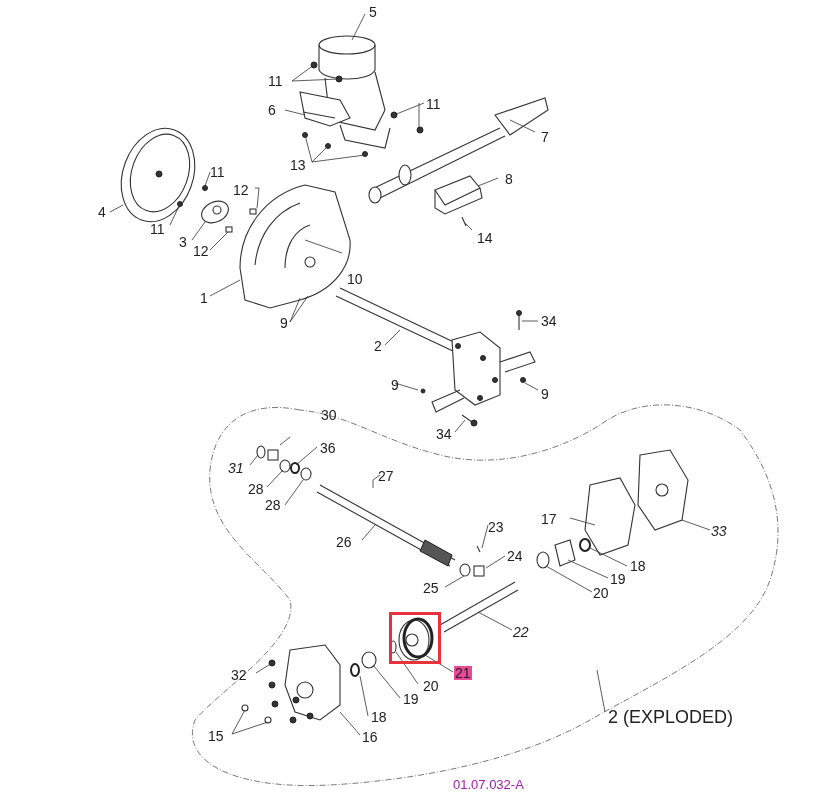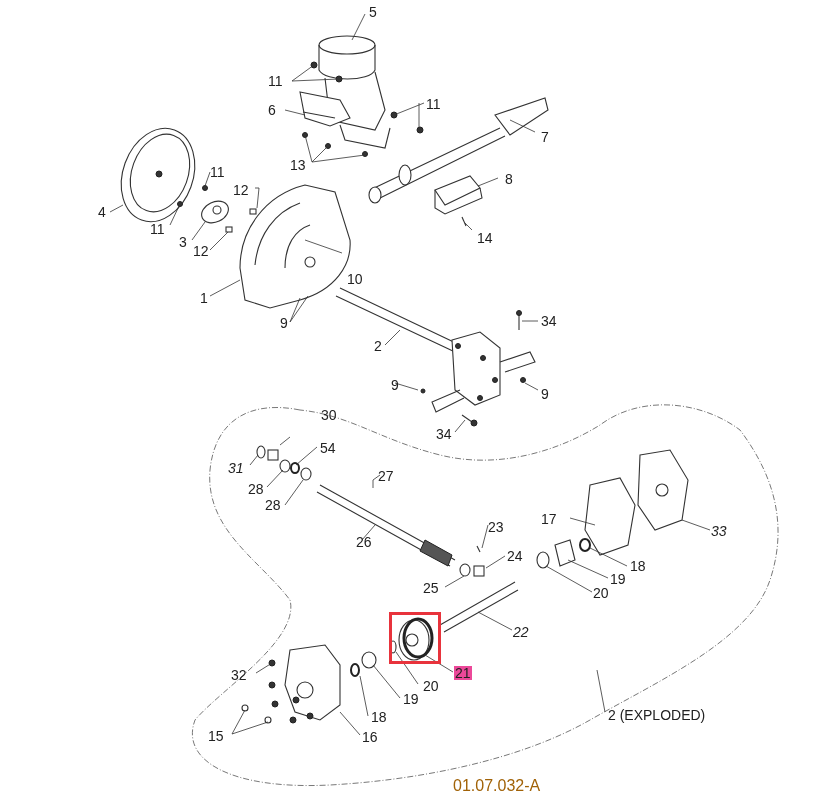--- a/index.html
+++ b/index.html
@@ -1,21 +1,21 @@
 <!DOCTYPE html>
 <html><head>
 <meta charset="utf-8">
 <style>
   html, body { margin:0; padding:0; background:#ffffff; }
   body { width:834px; height:800px; position:relative; overflow:hidden; font-family:"Liberation Sans", sans-serif; }
   #diagram { position:absolute; left:0; top:0; width:834px; height:800px; }
   .lbl { position:absolute; font-size:14px; color:#222; line-height:1; white-space:nowrap; }
   .lbl.hl { background:#ec4899; padding:0 1px; }
-  .code { position:absolute; font-size:16px; color:#a16207; }
-  .exploded { position:absolute; font-size:14px; color:#222; }
+  .code { position:absolute; font-size:13px; color:#a21caf; }
+  .exploded { position:absolute; font-size:18px; color:#222; }
   .highlight-box { position:absolute; border:3px solid #e8333c; box-sizing:border-box; }
   svg .part { fill:none; stroke:#333; stroke-width:1.1; }
   svg .partf { fill:#fff; stroke:#333; stroke-width:1.1; }
   svg .dark { fill:#333; stroke:#222; stroke-width:1; }
   svg .leader { fill:none; stroke:#333; stroke-width:0.8; }
   svg .boundary { fill:none; stroke:#555; stroke-width:0.8; stroke-dasharray:6 2 1 2; }
 </style>
 </head>
 <body>
 
@@ -204,28 +204,28 @@
 <div class="lbl" style="left:477px;top:231px;">14</div>
 <div class="lbl" style="left:347px;top:248px;margin-top:24px;">10</div>
 <div class="lbl" style="left:200px;top:291px;">1</div>
 <div class="lbl" style="left:280px;top:316px;">9</div>
 <div class="lbl" style="left:541px;top:314px;">34</div>
 <div class="lbl" style="left:374px;top:339px;">2</div>
 <div class="lbl" style="left:391px;top:378px;">9</div>
 <div class="lbl" style="left:541px;top:387px;">9</div>
 <div class="lbl" style="left:436px;top:427px;">34</div>
 <div class="lbl" style="left:293px;top:408px;margin-left:28px;">30</div>
-<div class="lbl" style="left:320px;top:441px;">54</div>
+<div class="lbl" style="left:320px;top:441px;">36</div>
 <div class="lbl" style="left:228px;top:461px;font-style:italic;">31</div>
 <div class="lbl" style="left:248px;top:482px;">28</div>
 <div class="lbl" style="left:265px;top:498px;">28</div>
 <div class="lbl" style="left:378px;top:469px;">27</div>
 <div class="lbl" style="left:541px;top:512px;">17</div>
 <div class="lbl" style="left:711px;top:524px;font-style:italic;">33</div>
-<div class="lbl" style="left:356px;top:535px;">26</div>
+<div class="lbl" style="left:336px;top:535px;">26</div>
 <div class="lbl" style="left:488px;top:520px;">23</div>
 <div class="lbl" style="left:507px;top:549px;">24</div>
 <div class="lbl" style="left:630px;top:559px;">18</div>
 <div class="lbl" style="left:423px;top:581px;">25</div>
 <div class="lbl" style="left:610px;top:572px;">19</div>
 <div class="lbl" style="left:593px;top:586px;">20</div>
 <div class="lbl" style="left:513px;top:625px;font-style:italic;">22</div>
 <div class="lbl hl" style="left:454px;top:666px;">21</div>
 <div class="lbl" style="left:231px;top:668px;text-align:right;">32</div>
 <div class="lbl" style="left:423px;top:679px;">20</div>

